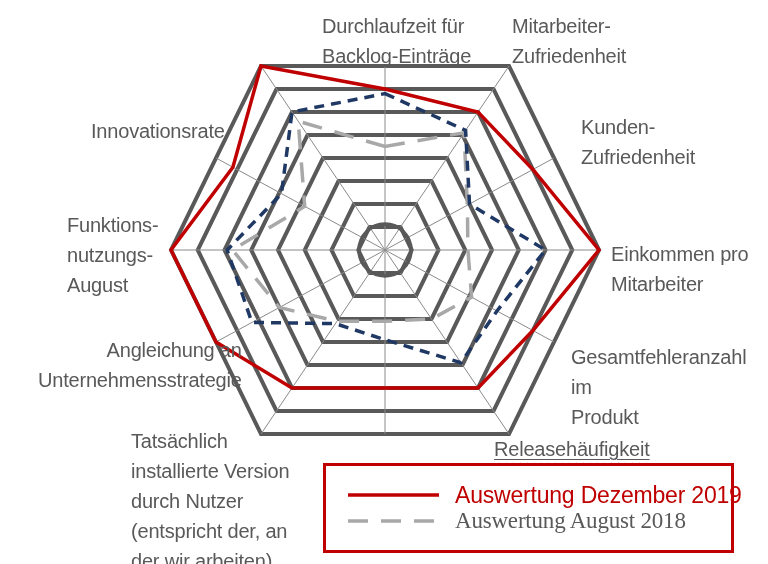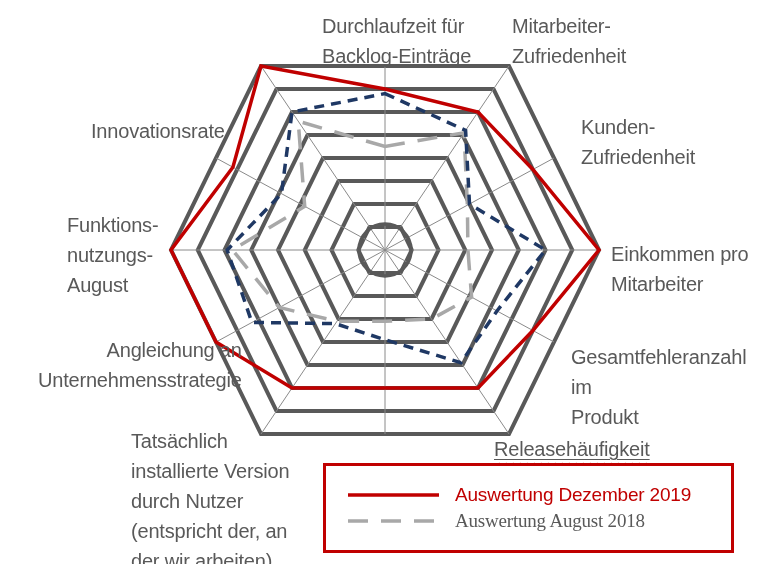--- a/index.html
+++ b/index.html
@@ -20,21 +20,21 @@
   .lbl-9{left:67px;top:210px;}
   .lbl-10{left:91px;top:116px;}
   .lbl-11{left:150px;top:13px;}
   .release{text-decoration:underline wavy #e04a3a;text-underline-offset:6px;text-decoration-thickness:1px;}
   .release-inner{text-decoration:underline solid #595959;text-underline-offset:3px;text-decoration-thickness:1px;}
   .legend{position:absolute;left:323px;top:463px;width:385px;height:84px;
           border:3px solid #C00000;background:#ffffff;box-sizing:content-box;
           display:flex;flex-direction:column;justify-content:center;gap:2px;padding-left:20px;}
   .legend-row{display:flex;align-items:center;height:24px;}
   .legend-swatch{width:95px;height:8px;flex:0 0 95px;}
-  .legend-label{font-size:19px;letter-spacing:-0.2px;margin-left:14px;white-space:nowrap;}
+  .legend-label{font-size:23px;letter-spacing:-0.2px;margin-left:14px;white-space:nowrap;}
 </style>
 </head>
 <body>
 
 <div id="canvas">
 
   <svg id="radar" width="768" height="564" viewBox="0 0 768 564">
       <polygon points="599,250 509,66 261,66 171,250 261,434 509,434" fill="none" stroke="#595959" stroke-width="4"></polygon>
       <polygon points="572.25,250 493.5,89 276.5,89 197.75,250 276.5,411 493.5,411" fill="none" stroke="#595959" stroke-width="4"></polygon>
       <polygon points="545.5,250 478,112 292,112 224.5,250 292,388 478,388" fill="none" stroke="#595959" stroke-width="4"></polygon>

